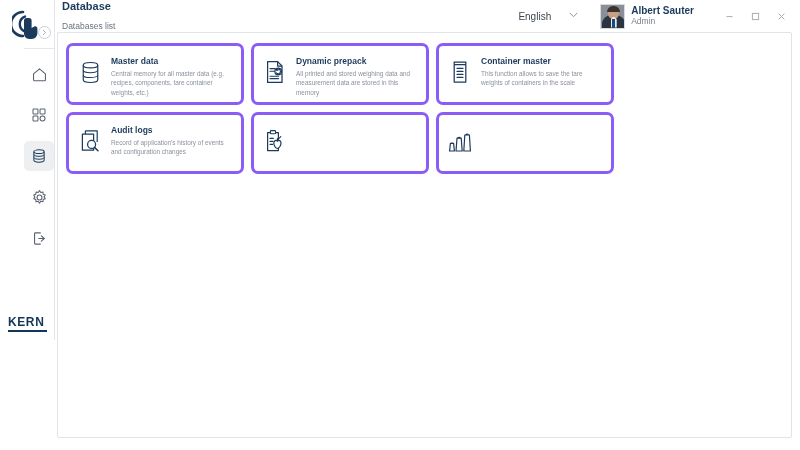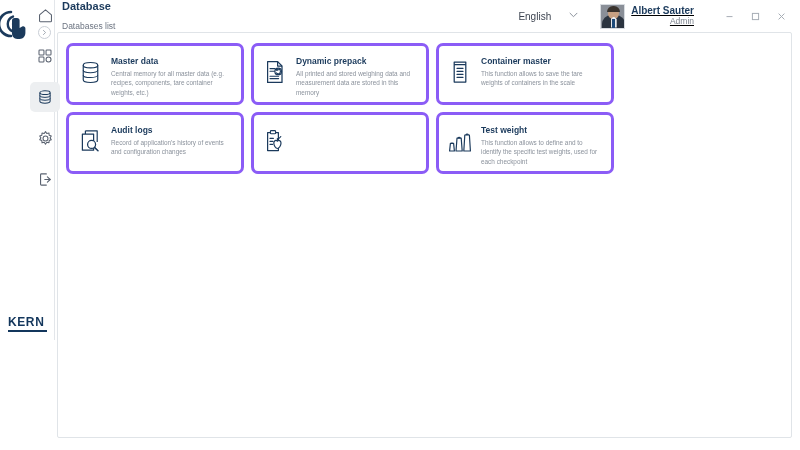--- a/index.html
+++ b/index.html
@@ -15,21 +15,22 @@
     display: flex;
     background: #ffffff;
   }
 
   
   .sidebar {
     width: 55px; height: 340px;
     background: #ffffff;
     border-right: 1px solid #e3e6ea;
     display: flex;
-    align-items: flex-start;
+    flex-direction: column;
+    align-items: flex-end;
     flex: 0 0 55px;
     position: relative;
   }
   .brand-logo {
     width: 55px; height: 46px;
     display: flex; align-items: center; justify-content: center;
     padding-top: 4px;
   }
   .sidebar-divider {
     width: 30px; height: 1px; background: #e3e6ea;
@@ -93,38 +94,38 @@
   .topbar-right { margin-left: auto; display: flex; align-items: center; gap: 0; }
 
   .lang-select {
     display: flex; align-items: center; gap: 18px;
     font-size: 10px; color: #3d4450;
     padding: 2px 4px;
     margin-right: 18px;
   }
   .chev { color: #8b929c; font-size: 8px; line-height: 1; }
 
-  .user-block { display: flex; align-items: center; gap: 6px; margin-right: 22px; text-decoration: underline; }
+  .user-block { display: flex; align-items: center; gap: 6px; margin-right: 22px; }
   .avatar {
     width: 25px; height: 25px;
     border: 1px solid #d8dce1;
     background: #8a8f98;
     position: relative;
     overflow: hidden;
     flex: 0 0 25px;
   }
   .avatar .face { position: absolute; left: 7px; top: 3px; width: 11px; height: 11px; border-radius: 50%; background: #c8a183; }
   .avatar .hair { position: absolute; left: 6px; top: 1.5px; width: 13px; height: 6px; border-radius: 6px 6px 0 0; background: #3a332e; }
   .avatar .body { position: absolute; left: 1px; bottom: 0; width: 23px; height: 13px; background: #2b3440; border-radius: 9px 9px 0 0; }
   .avatar .shirt { position: absolute; left: 9.5px; bottom: 0; width: 6px; height: 11px; background: #e8eaed; clip-path: polygon(50% 0, 100% 22%, 100% 100%, 0 100%, 0 22%); }
   .avatar .tie { position: absolute; left: 11px; bottom: 0; width: 3px; height: 9px; background: #1d4b7a; }
 
   .user-text { display: flex; flex-direction: column; line-height: 1.15; }
   .user-name { font-size: 10px; font-weight: bold; color: #1b3a5c; }
-  .user-role { font-size: 8.5px; color: #7b828d; text-align: right; }
+  .user-role { font-size: 8.5px; color: #7b828d; }
 
   .win-controls { display: flex; align-items: center; gap: 0; }
   .win-btn {
     width: 26px; height: 26px;
     display: flex; align-items: center; justify-content: center;
     color: #a7adb5;
   }
 
   
   .content-wrap { flex: 1; padding: 0 8px 12px 2px; min-height: 0; }
@@ -384,24 +385,20 @@
             <div class="card-icon">
               <svg width="26" height="22" viewBox="0 0 26 22">
                 <path d="M2.6 21 L7.4 21 L6.6 13.4 L3.4 13.4 Z" fill="none" stroke="#1b3a5c" stroke-width="1.2" stroke-linejoin="round"></path>
                 <path d="M4.2 13.4 A1.2 1.2 0 0 1 5.8 13.4" fill="none" stroke="#1b3a5c" stroke-width="1.1"></path>
                 <path d="M9 21 L15.2 21 L14.2 8.2 L10 8.2 Z" fill="none" stroke="#1b3a5c" stroke-width="1.2" stroke-linejoin="round"></path>
                 <path d="M10.9 8.2 A1.3 1.3 0 0 1 13.3 8.2" fill="none" stroke="#1b3a5c" stroke-width="1.1"></path>
                 <path d="M16.8 21 L23.4 21 L22.4 5 L17.8 5 Z" fill="none" stroke="#1b3a5c" stroke-width="1.2" stroke-linejoin="round"></path>
                 <path d="M18.8 5 A1.4 1.4 0 0 1 21.4 5" fill="none" stroke="#1b3a5c" stroke-width="1.1"></path>
               </svg>
             </div>
-            <div class="card-body">
-              <div class="card-title">Test weight</div>
-              <div class="card-desc">This function allows to define and to identify the specific test weights, used for each checkpoint</div>
-            </div>
           </div>
 
         </div>
       </div>
     </div>
 
   </div>
 </div>
 
 </body></html>

